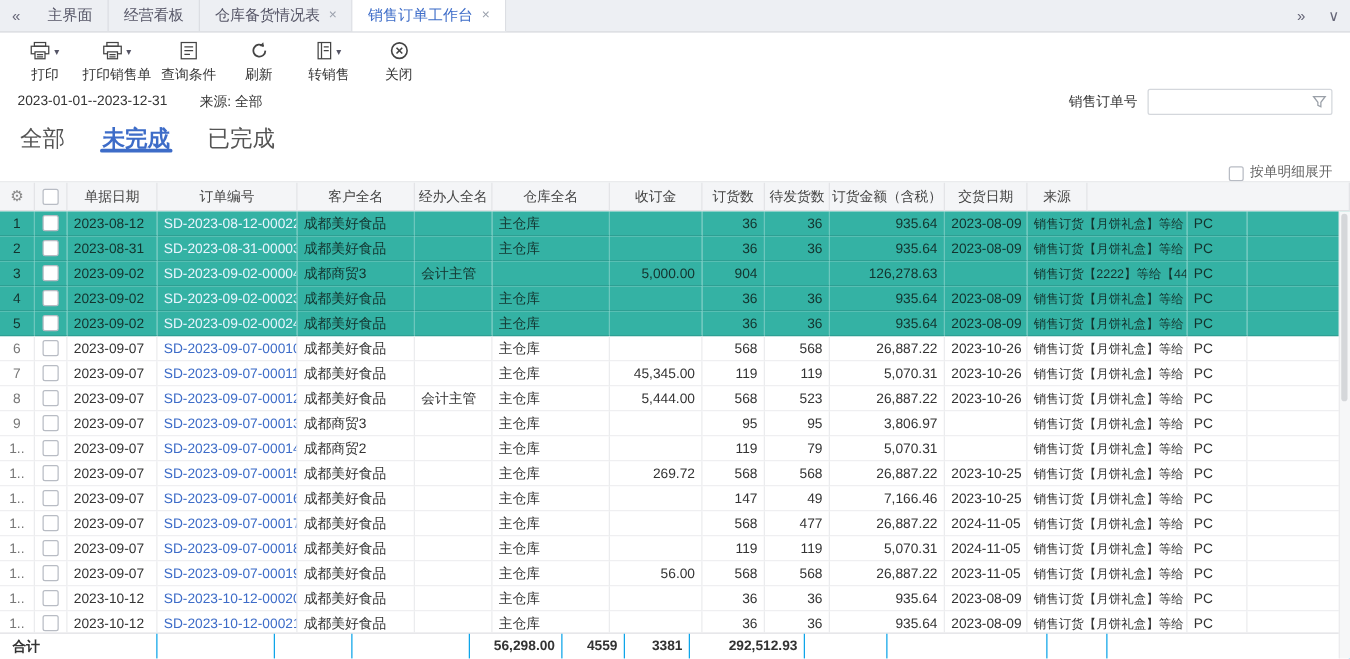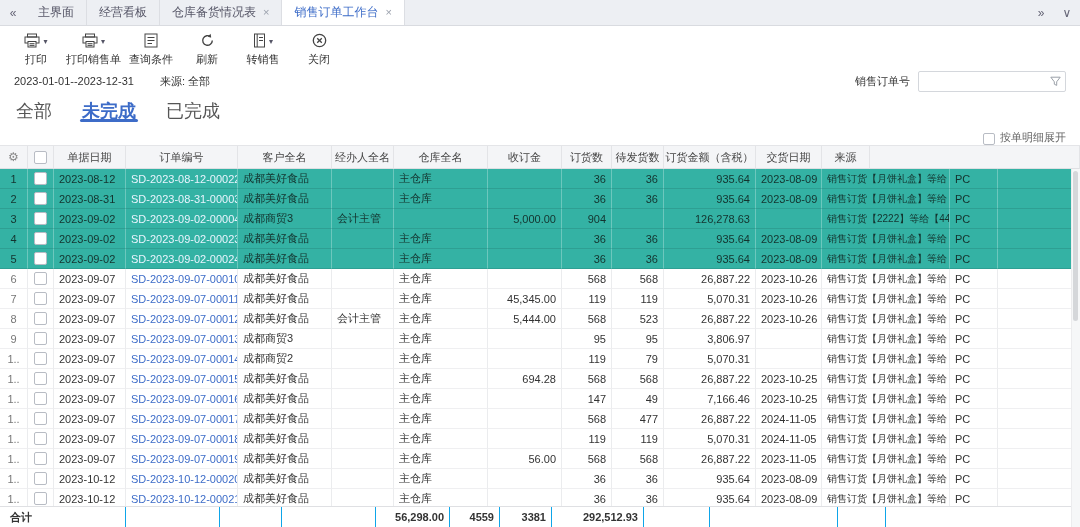--- a/index.html
+++ b/index.html
@@ -428,21 +428,21 @@
         <div class="grid-row">
           <div class="cell c-num num">1..</div>
           <div class="cell c-chk">
             <span class="cb"></span>
           </div>
           <div class="cell c-date">2023-09-07</div>
           <div class="cell c-ord link">SD-2023-09-07-00015</div>
           <div class="cell c-cust">成都美好食品</div>
           <div class="cell c-hand"></div>
           <div class="cell c-wh">主仓库</div>
-          <div class="cell c-dep right">694.28</div>
+          <div class="cell c-dep right">269.72</div>
           <div class="cell c-qty right">568</div>
           <div class="cell c-pend right">568</div>
           <div class="cell c-amt right">26,887.22</div>
           <div class="cell c-dlv">2023-10-25</div>
           <div class="cell c-sum">销售订货【月饼礼盒】等给【成都美好食品】：</div>
           <div class="cell c-src">PC</div>
           <div class="cell fill"></div>
         </div>
         <div class="grid-row">
           <div class="cell c-num num">1..</div>

